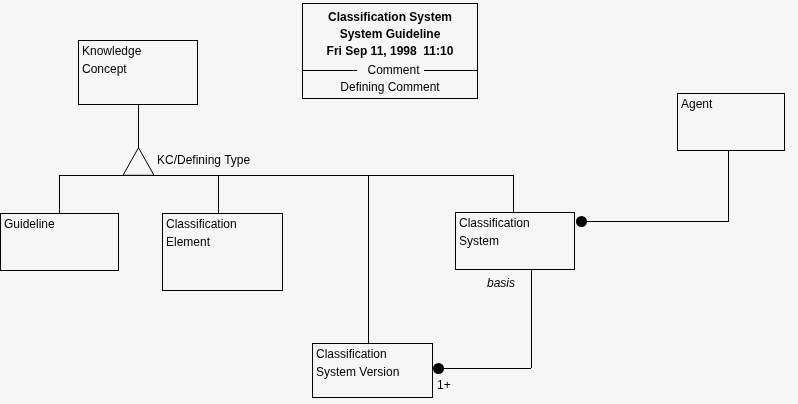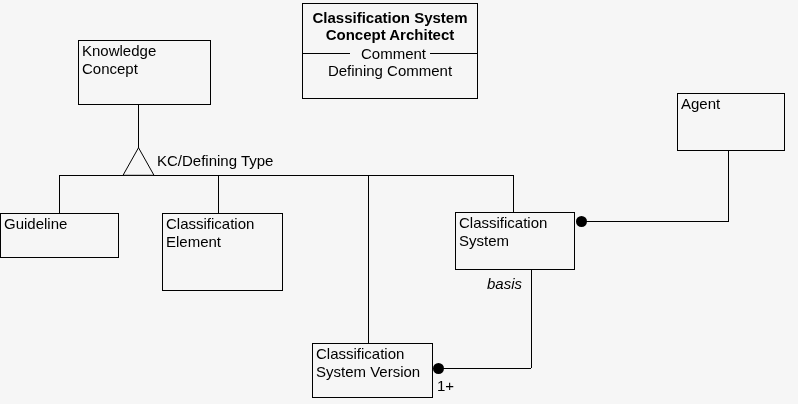--- a/index.html
+++ b/index.html
@@ -1,21 +1,21 @@
 <!DOCTYPE html>
 <html><head>
 <meta charset="utf-8">
 <style>
   html,body{margin:0;padding:0;}
   #canvas{
     position:relative;
     width:798px;height:404px;
     background:#f6f6f6;
     font-family:"Liberation Sans",sans-serif;
-    font-size:15px;color:#000;
+    font-size:12px;color:#000;
     overflow:hidden;
   }
   .box{
     position:absolute;
     border:1px solid #000;
     box-sizing:border-box;
     padding:1px 3px;
     line-height:18px;
     white-space:pre-wrap;
     background:transparent;
@@ -44,33 +44,34 @@
   .sep-row .sep-text{padding:0 4px;line-height:15px;margin-left:7px;}
   svg{position:absolute;display:block;}
 </style>
 </head>
 <body>
 
 <div id="canvas">
 
   <div id="title-block">
     <div class="bold-line">Classification System</div>
-    <div class="bold-line">Concept Architect</div>
+    <div class="bold-line">System Guideline</div>
+    <div class="bold-line">Fri Sep 11, 1998  11:10</div>
     <div class="sep-row">
       <div class="rule"></div>
       <div class="sep-text">Comment</div>
       <div class="rule"></div>
     </div>
     <div class="plain-line">Defining Comment</div>
   </div>
 
-  <div class="box" style="left:78px;top:40px;width:133px;height:65px;">Knowledge
+  <div class="box" style="left:78px;top:40px;width:120px;height:65px;">Knowledge
 Concept</div>
 
-  <div class="box" style="left:0px;top:213px;width:119px;height:45px;">Guideline</div>
+  <div class="box" style="left:0px;top:213px;width:119px;height:58px;">Guideline</div>
 
   <div class="box" style="left:162px;top:213px;width:121px;height:78px;">Classification
 Element</div>
 
   <div class="box" style="left:455px;top:212px;width:120px;height:58px;">Classification
 System</div>
 
   <div class="box" style="left:677px;top:93px;width:108px;height:58px;">Agent</div>
 
   <div class="box" style="left:312px;top:343px;width:121px;height:55px;">Classification

